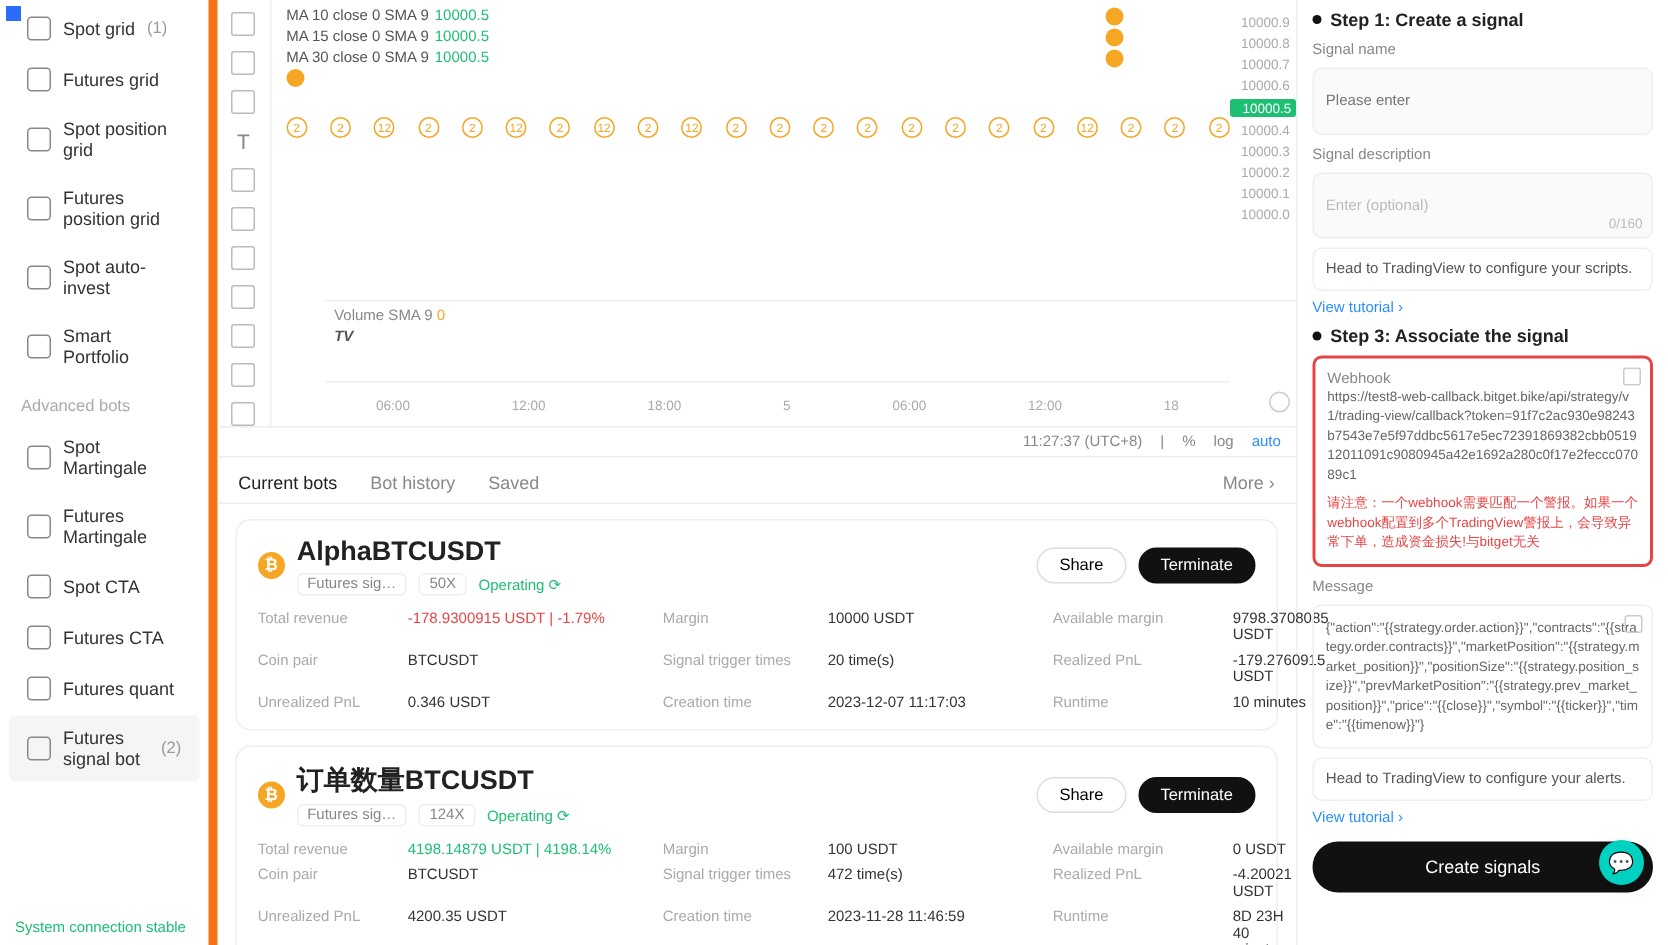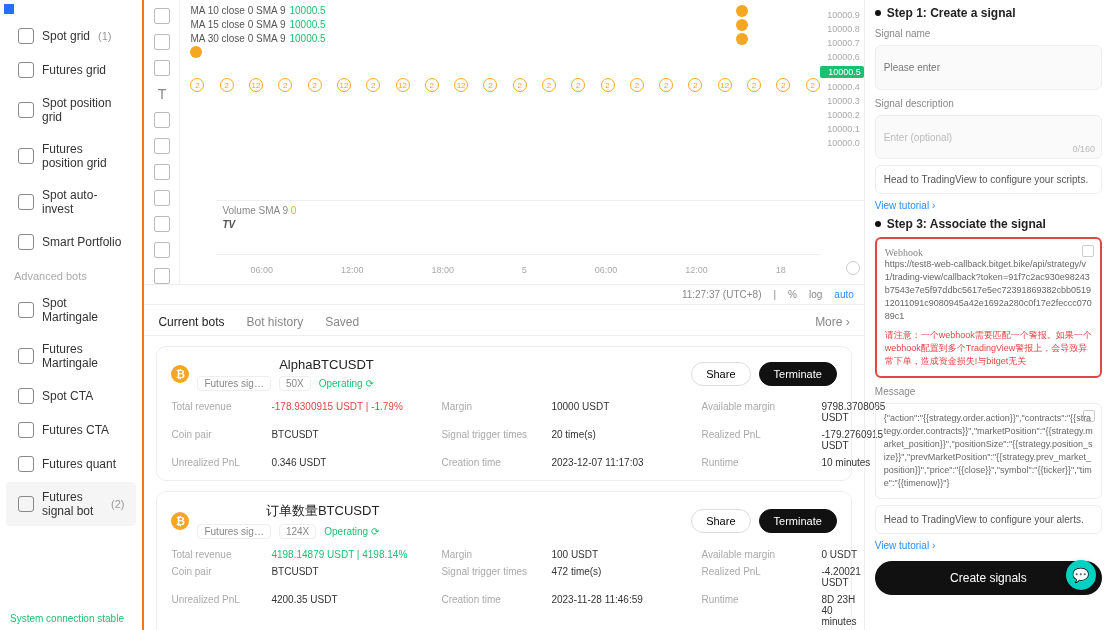--- a/index.html
+++ b/index.html
@@ -1,20 +1,20 @@
 <!DOCTYPE html>
 <html><head>
 <meta charset="utf-8">
 <style>
 * { box-sizing: border-box; margin: 0; padding: 0; font-family: -apple-system, BlinkMacSystemFont, "Segoe UI", Arial, sans-serif; }
 html, body { width: 1112px; height: 630px; overflow: hidden; background: #fff; color: #222; font-size: 12px; }
 .app { display: flex; height: 100%; }
 
 
-.sidebar { width: 160px; border-right: 2px solid #f97316; padding-top: 20px; display: flex; flex-direction: column; gap: 2px; }
+.sidebar { width: 160px; border-right: 6px solid #f97316; padding-top: 3px; display: flex; flex-direction: column; gap: 2px; }
 .blue-square { position: absolute; top: 4px; left: 4px; width: 10px; height: 10px; background: #2b6bff; }
 .side-item { display: flex; align-items: center; gap: 8px; padding: 8px 12px; color: #333; cursor: pointer; border-radius: 4px; margin: 0 6px; }
 .side-item.active { background: #f5f5f5; }
 .side-item .icn { width: 16px; height: 16px; border: 1.2px solid #888; border-radius: 3px; flex-shrink: 0; }
 .side-item .count { color: #999; font-size: 11px; }
 .section-label { padding: 10px 14px 4px; font-size: 11px; color: #aaa; }
 .sys-status { position: absolute; bottom: 6px; left: 10px; font-size: 10px; color: #1dbf73; text-align: right; }
 
 
 .center { flex: 1 1 auto; display: flex; flex-direction: column; border-right: 1px solid #eee; min-width: 0; }
@@ -39,21 +39,21 @@
 .time-bar { display: flex; justify-content: flex-end; align-items: center; gap: 12px; padding: 4px 10px; font-size: 10px; color: #888; border-bottom: 1px solid #eee; }
 .time-bar .auto { color: #2b8eff; }
 
 
 .bots-tabs { display: flex; align-items: center; padding: 10px 14px 6px; gap: 22px; font-size: 12px; color: #888; border-bottom: 1px solid #eee; }
 .bots-tabs .tab.active { color: #222; font-weight: 500; }
 .bots-tabs .more { margin-left: auto; color: #888; }
 .bot-card { margin: 10px 12px; border: 1px solid #eee; border-radius: 10px; padding: 10px 14px 12px; }
 .bot-head { display: flex; align-items: center; gap: 8px; }
 .coin-ic { width: 18px; height: 18px; border-radius: 50%; background: #f5a623; display: flex; align-items: center; justify-content: center; color: #fff; font-size: 11px; font-weight: 700; }
-.bot-title { font-weight: 400; font-size: 13px; text-align: right; }
+.bot-title { font-weight: 700; font-size: 18px; }
 .bot-sub { display: flex; gap: 8px; font-size: 10px; color: #888; margin-top: 4px; align-items: center; }
 .bot-sub .chip { border: 1px solid #eee; padding: 1px 6px; border-radius: 4px; }
 .bot-sub .op { color: #1dbf73; }
 .bot-head .actions { margin-left: auto; display: flex; gap: 8px; }
 .btn-pill { padding: 5px 14px; border-radius: 16px; border: 1px solid #ddd; background: #fff; font-size: 11px; cursor: pointer; }
 .btn-pill.dark { background: #111; color: #fff; border-color: #111; }
 .bot-grid { display: grid; grid-template-columns: 90px 160px 100px 140px 110px 1fr; gap: 6px 10px; margin-top: 10px; font-size: 10px; }
 .bot-grid .lbl { color: #aaa; }
 .bot-grid .val { color: #333; }
 .red { color: #e64545 !important; }
@@ -347,21 +347,21 @@
     </div>
 
     <div class="hint-box">Head to TradingView to configure your scripts.</div>
     <span class="link">View tutorial</span>
 
     <div class="step">
         <span class="dot"></span>
         <span>Step 3: Associate the signal</span>
       </div>
     <div class="webhook-box">
-      <div class="field-label" style="margin-top:0;font-family:Liberation Serif, serif;">Webhook</div>
+      <div class="field-label" style="margin-top:0;">Webhook</div>
       <span class="copy-ic"></span>
       <div class="webhook-url">https://test8-web-callback.bitget.bike/api/strategy/v1/trading-view/callback?token=91f7c2ac930e98243b7543e7e5f97ddbc5617e5ec72391869382cbb051912011091c9080945a42e1692a280c0f17e2feccc07089c1</div>
       <div class="webhook-warn">请注意：一个webhook需要匹配一个警报。如果一个webhook配置到多个TradingView警报上，会导致异常下单，造成资金损失!与bitget无关</div>
     </div>
 
     <div class="field-label">Message</div>
     <div class="msg-box">
       <span class="copy-ic"></span>
       <div class="msg-text">{"action":"{{strategy.order.action}}","contracts":"{{strategy.order.contracts}}","marketPosition":"{{strategy.market_position}}","positionSize":"{{strategy.position_size}}","prevMarketPosition":"{{strategy.prev_market_position}}","price":"{{close}}","symbol":"{{ticker}}","time":"{{timenow}}"}</div>
     </div>

